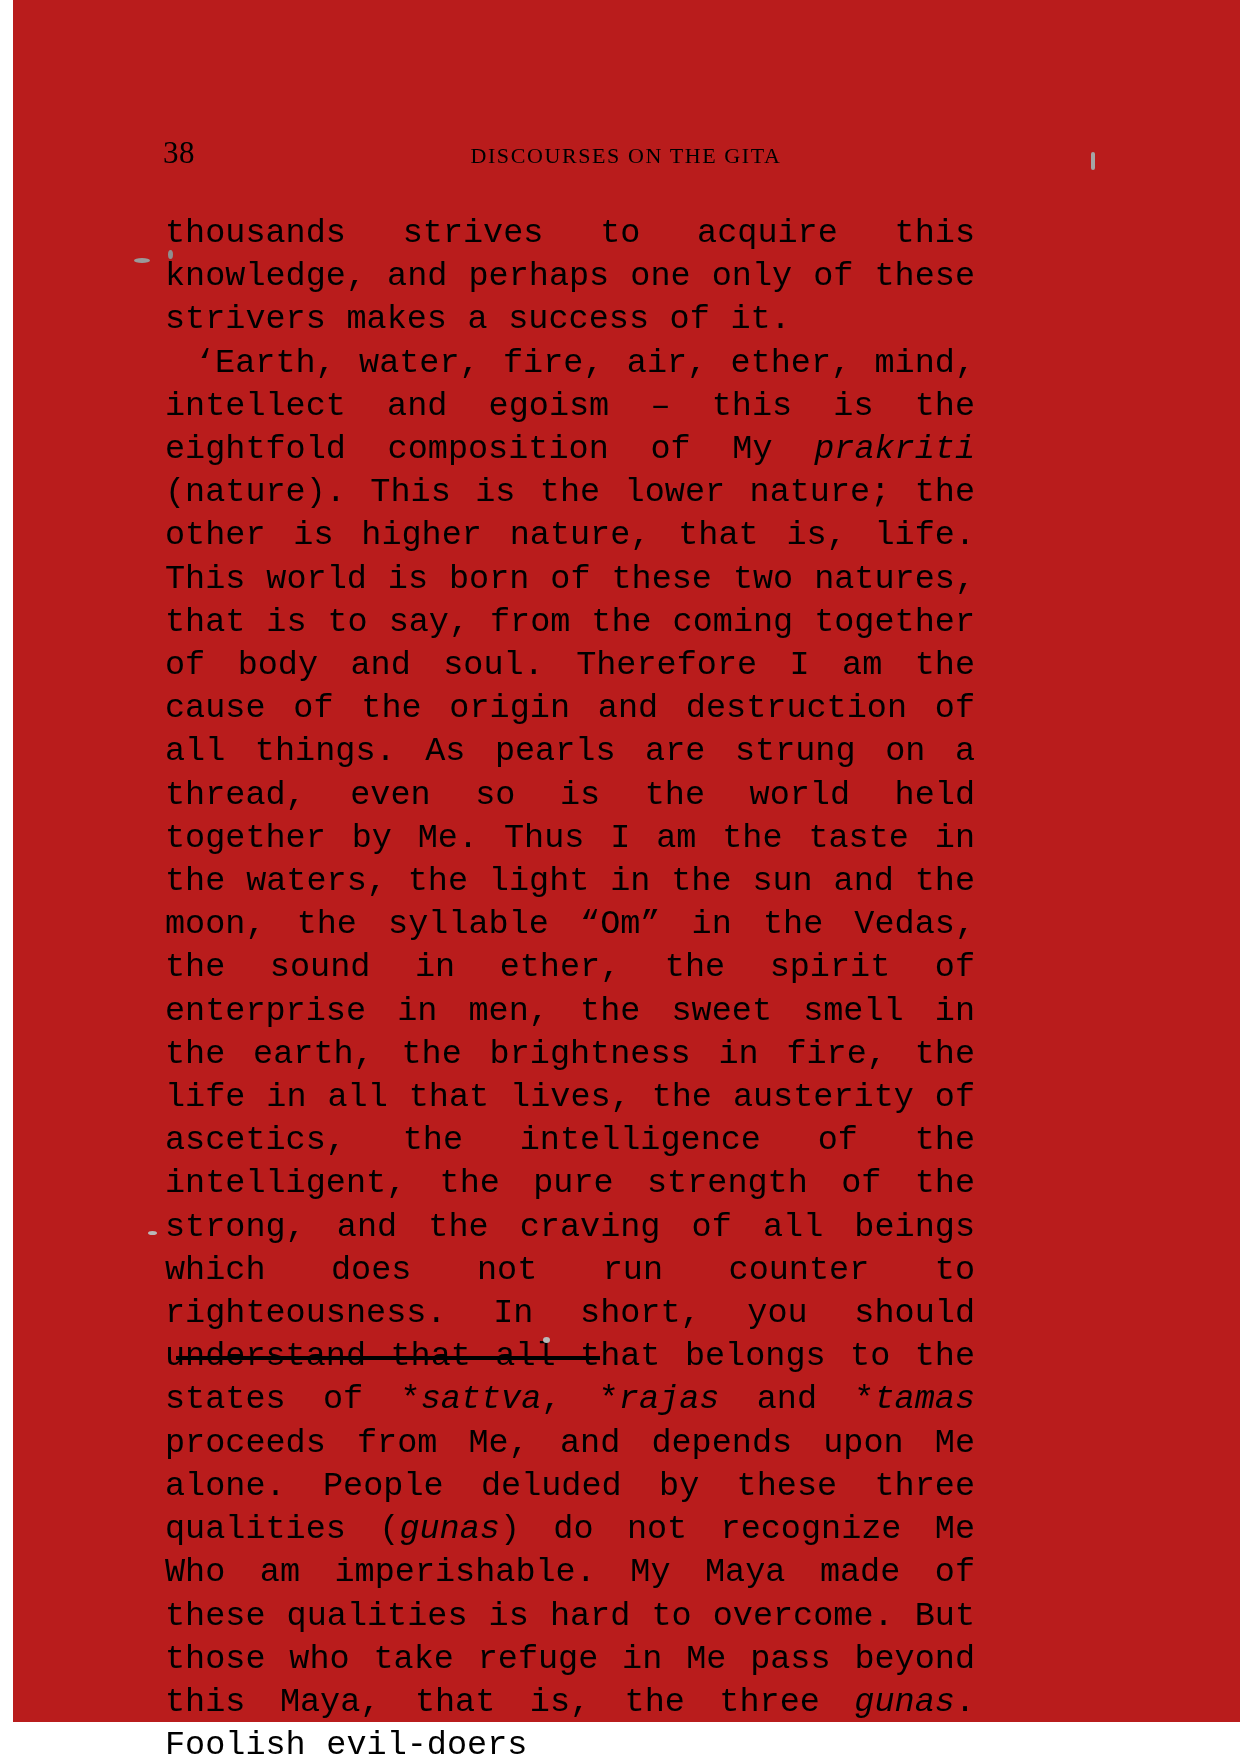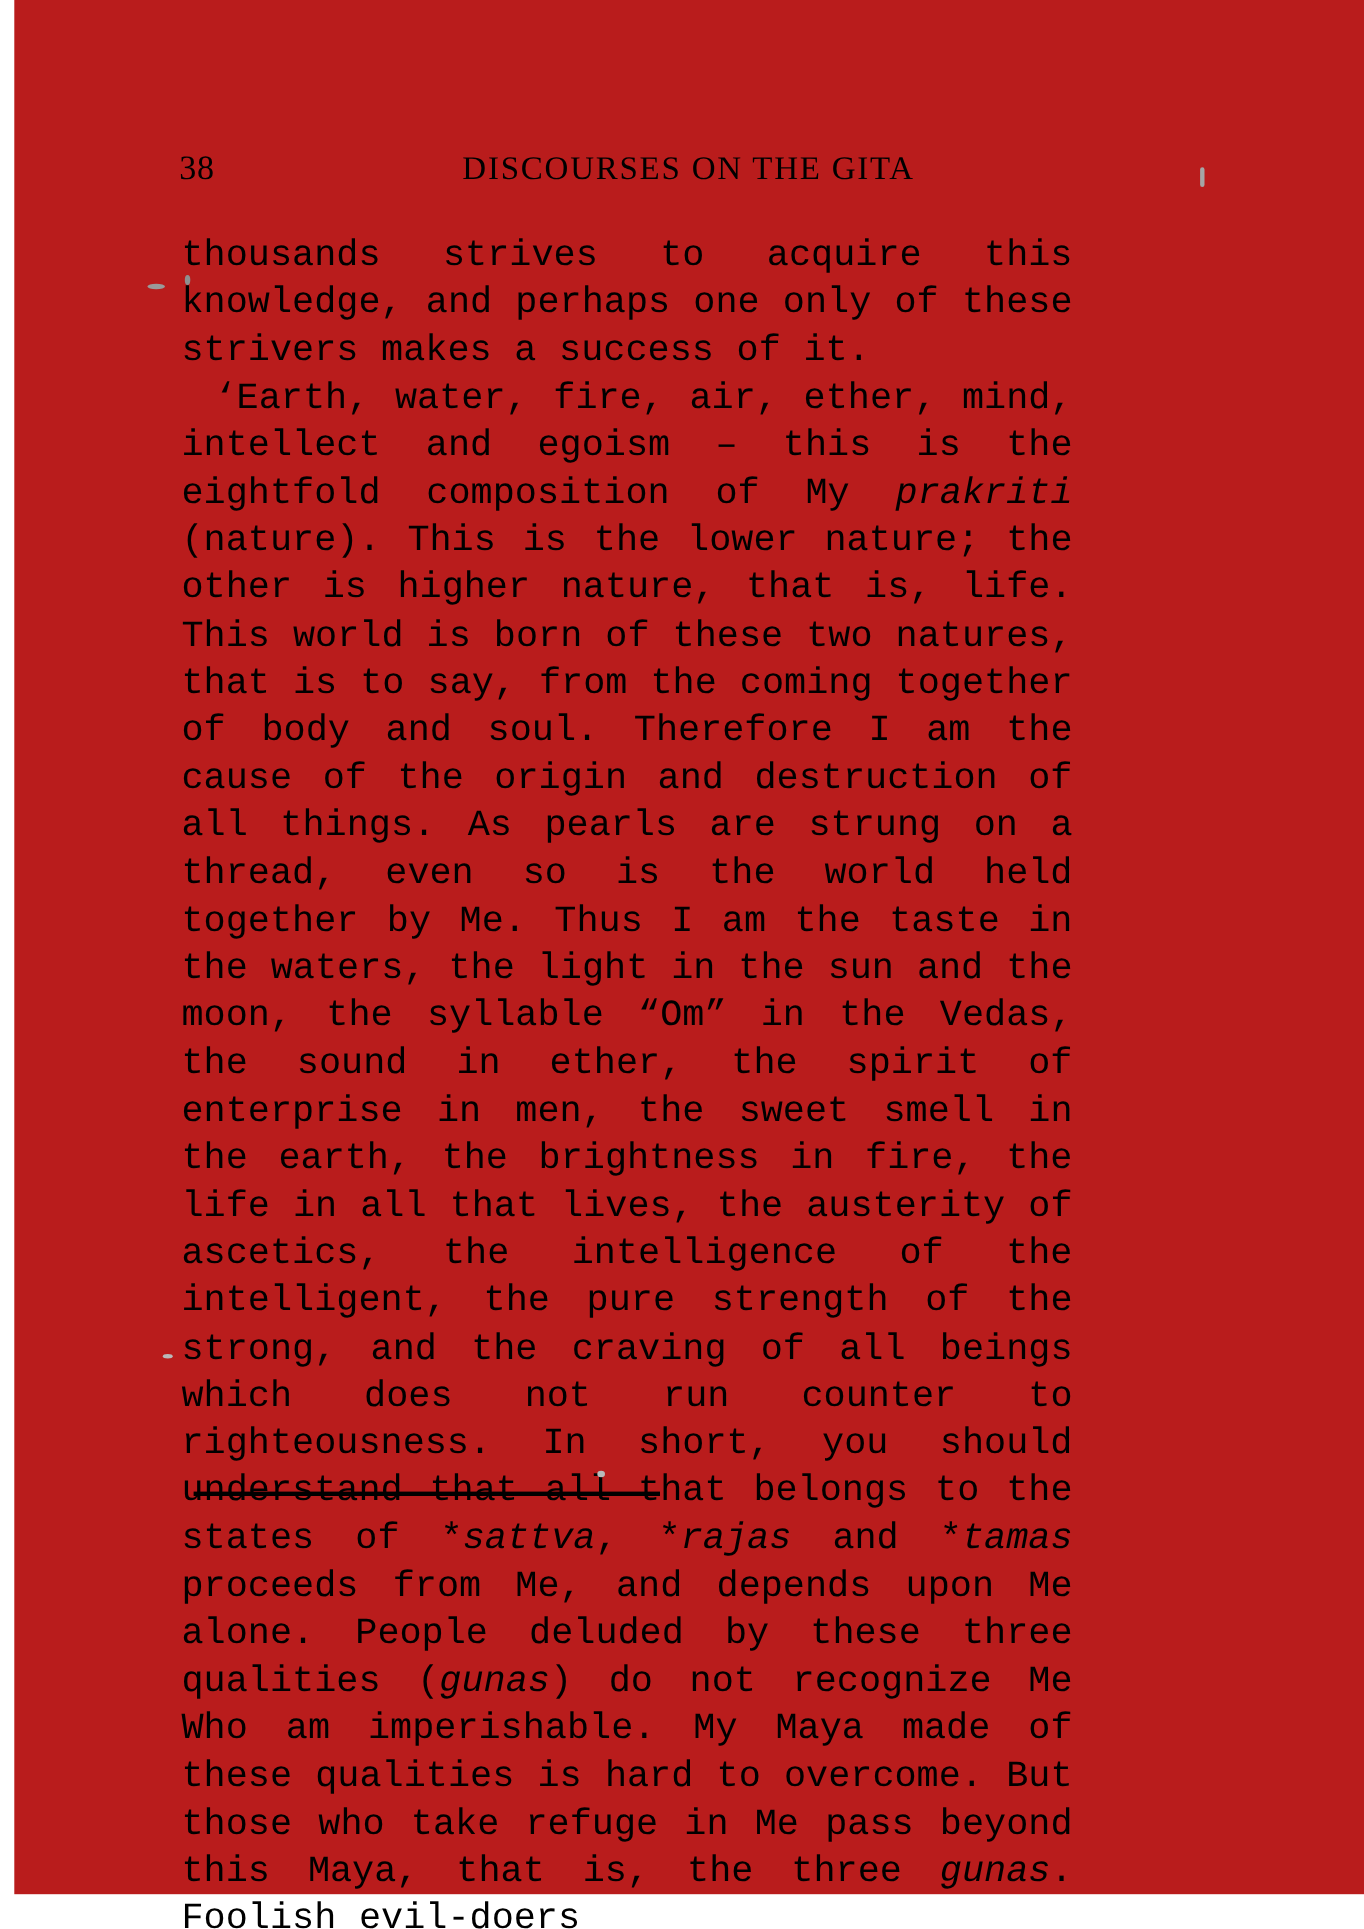--- a/index.html
+++ b/index.html
@@ -31,21 +31,21 @@
     align-items: baseline;
   }
   .folio {
     font-size: 31px;
     letter-spacing: 0.5px;
     font-family: "Liberation Serif", serif;
   }
   .running-title {
     flex: 1;
     text-align: center;
-    font-size: 30px;
+    font-size: 22px;
     letter-spacing: 1.6px;
     padding-right: 46px;
     font-family: "Liberation Serif", serif;
   }
   .body-col {
     position: absolute;
     left: 152px;
     top: 212px;
     width: 810px;
     font-family: Liberation Mono, monospace;

